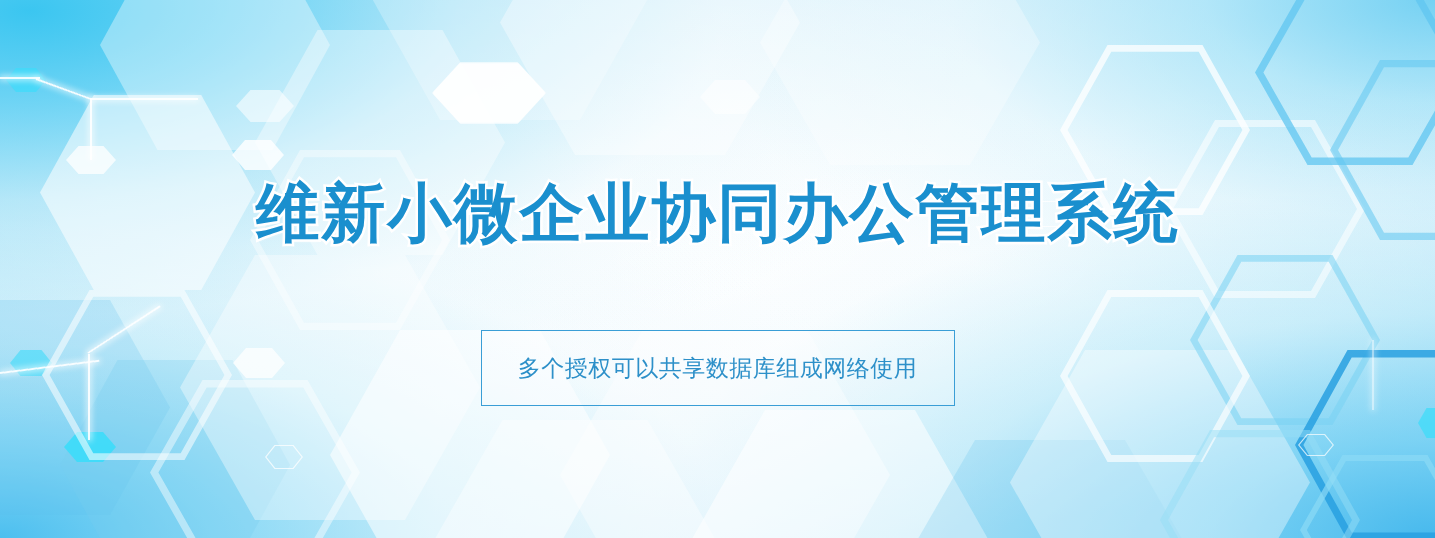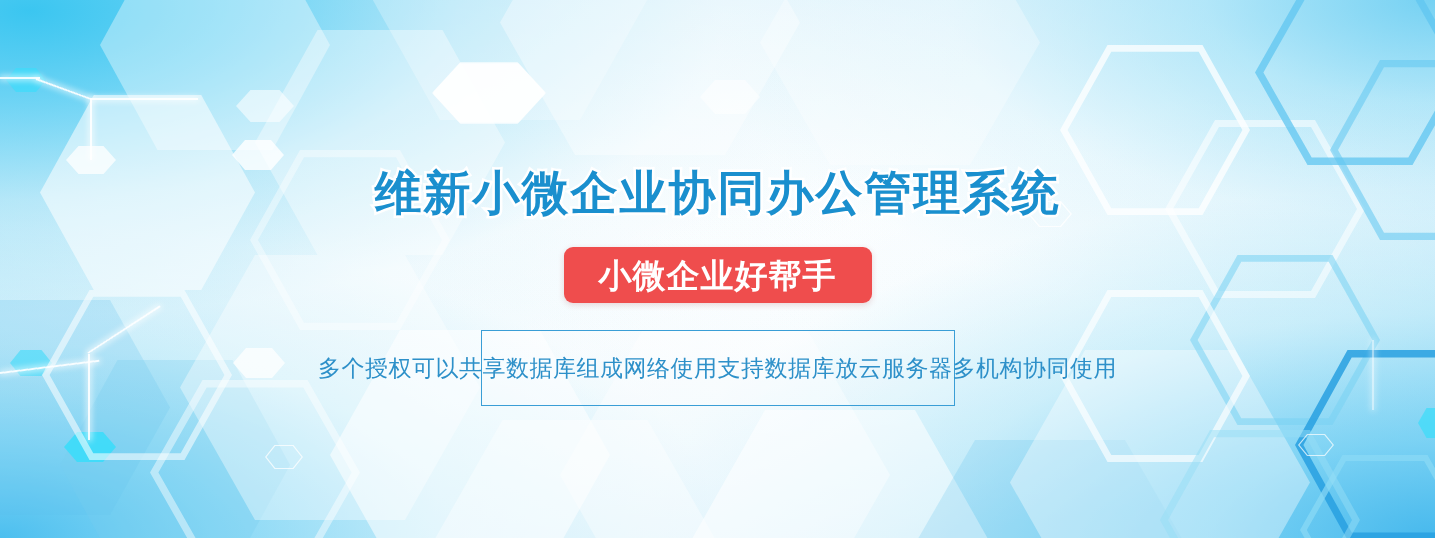--- a/index.html
+++ b/index.html
@@ -107,21 +107,21 @@
     align-items: center;
   }
 
   .main-title {
     position: absolute;
     left: 0;
     right: 0;
     top: 138px;
     text-align: center;
     font-family: "DejaVu Sans", "Liberation Sans", sans-serif;
-    font-size: 47px;
+    font-size: 64px;
     line-height: 1;
     font-weight: 700;
     letter-spacing: 2px;
     color: #1a8fce;
     -webkit-text-stroke: 5px #ffffff;
     paint-order: stroke fill;
     text-shadow:
       0 0 2px rgba(255,255,255,0.9),
       0 2px 3px rgba(255,255,255,0.75);
     white-space: nowrap;
@@ -240,23 +240,19 @@
     <div class="outline ring-b2" style="left:1298px; top:434px; width:36px; height:22px; background: rgba(255,255,255,0.7);"></div>
     <div class="outline ring-w2" style="left:265px; top:445px; width:38px; height:24px; background: rgba(255,255,255,0.75);"></div>
 
     <div class="glow-line" style="left:1372px; top:340px; width:2px; height:70px; opacity:.6;"></div>
   </div>
 
   <div class="content">
 
     <h1 class="main-title">维新小微企业协同办公管理系统</h1>
 
-    <div class="badge">
-      <span class="badge-text">小微企业好帮手</span>
-    </div>
 
     <div class="info-box">
       <div class="info-line">多个授权可以共享数据库组成网络使用</div>
-      <div class="info-line">支持数据库放云服务器多机构协同使用</div>
     </div>
 
   </div>
 </div>
 
 </body></html>

